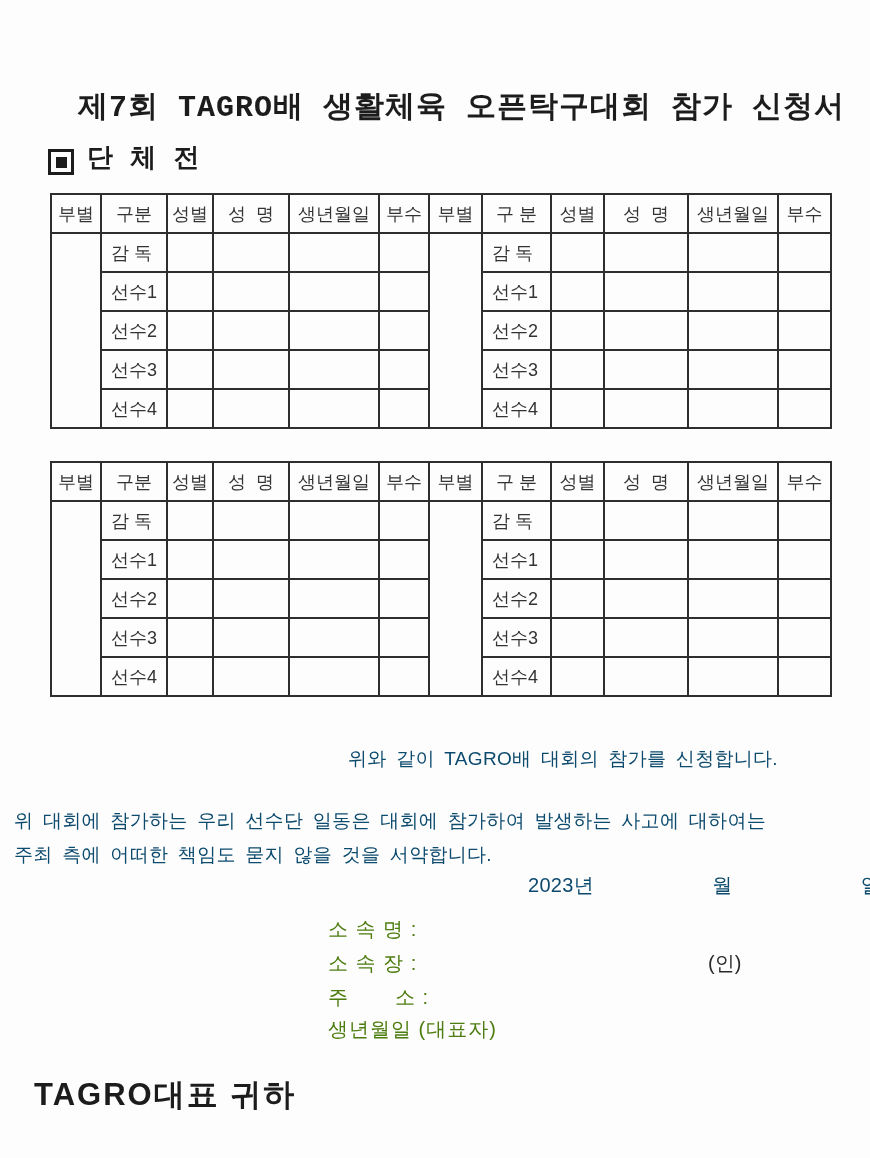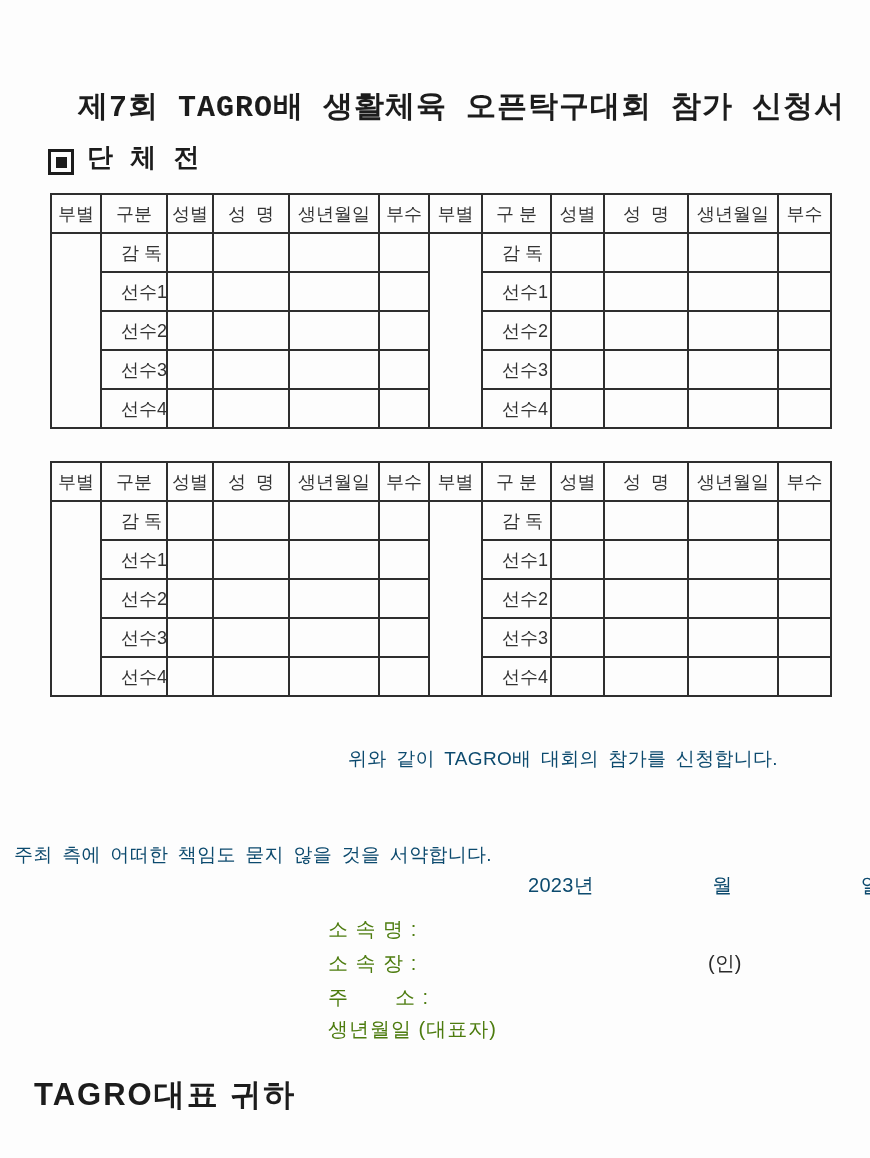--- a/index.html
+++ b/index.html
@@ -43,21 +43,21 @@
   table.t2 { top: 461px; }
   .team-table th, .team-table td {
     border: 2px solid #2e2e2e;
     height: 37px;
     padding: 0;
     font-size: 18px; font-weight: normal; color: #333;
     white-space: pre;
     overflow: hidden;
   }
   .team-table th { text-align: center; margin-left: 36px; }
-  .team-table td.lbl { text-align: left; padding-left: 19px; }
+  .team-table td.lbl { text-align: left; padding-left: 9px; }
   .team-table td.in { }
 
   .stmt {
     position: absolute;
     font-size: 19px; color: #0c4a6e;
     letter-spacing: 0.3px; word-spacing: 4px;
     white-space: pre;
     margin-top: 22px;
   }
   .apply-line  { left: 348px; top: 724px; }
@@ -280,20 +280,21 @@
       <td class="lbl">선수4</td>
       <td class="in"></td>
       <td class="in"></td>
       <td class="in"></td>
       <td class="in"></td>
     </tr>
   </tbody>
     </table>
 
   <div class="stmt apply-line">위와 같이 TAGRO배 대회의 참가를 신청합니다.</div>
+  <div class="stmt pledge-1">위 대회에 참가하는 우리 선수단 일동은 대회에 참가하여 발생하는 사고에 대하여는</div>
   <div class="stmt pledge-2">주최 측에 어떠한 책임도 묻지 않을 것을 서약합니다.</div>
   <div class="stmt date-line">2023년            월             일</div>
 
   <div class="sig-label sig-1">소 속 명 :</div>
   <div class="sig-label sig-2">소 속 장 :</div>
   <div class="seal">(인)</div>
   <div class="sig-label sig-3">주       소 :</div>
   <div class="sig-label sig-4">생년월일 (대표자)</div>
 
   <div class="footer-recipient">TAGRO대표 귀하</div>

